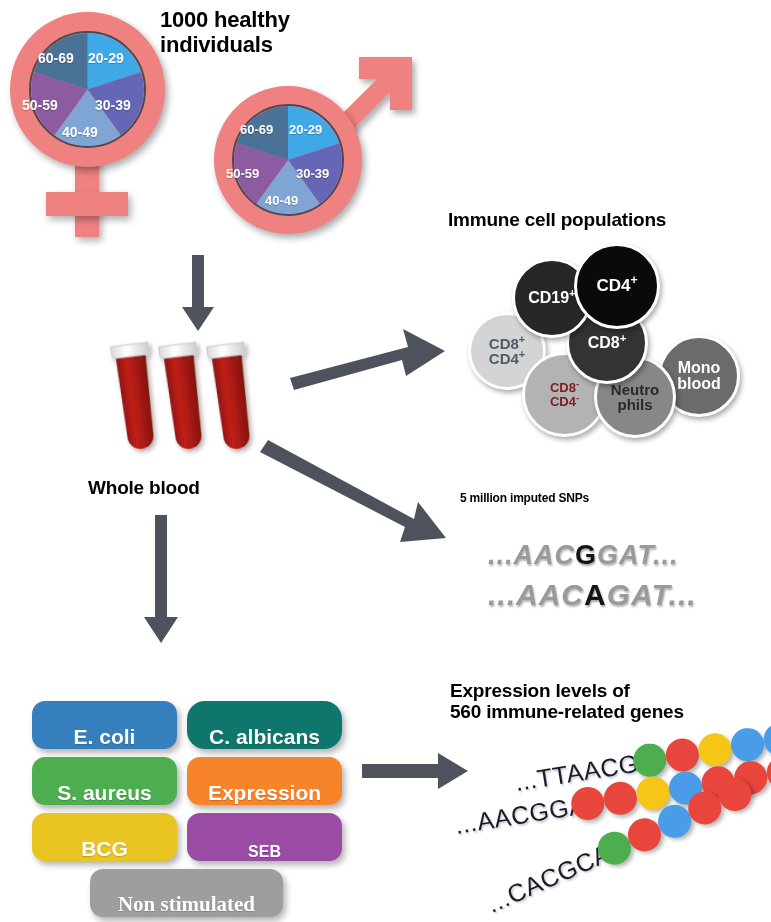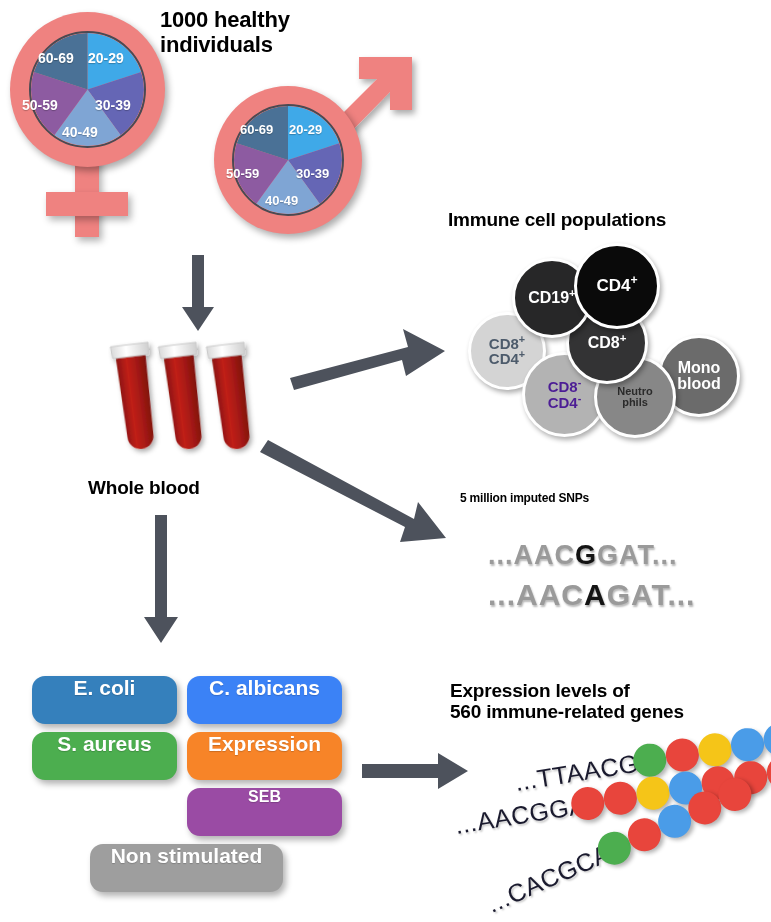--- a/index.html
+++ b/index.html
@@ -82,34 +82,35 @@
   .cell sup { font-size: 0.72em; vertical-align: super; line-height: 0; }
 
   
   .snp-row {
     position: absolute;
     font-family: "Liberation Sans", "DejaVu Sans", sans-serif;
     font-weight: bold;
     letter-spacing: 1px;
     white-space: nowrap;
   }
-  .snp-mid  { color: #9a9a9a; text-shadow: 1px 2px 2px rgba(0,0,0,0.28); }
+  .snp-mid  { color: #9a9a9a; text-shadow: 1px 2px 2px rgba(0,0,0,0.28); font-style: italic; }
   .snp-dark { color: #141414; text-shadow: 1px 2px 2px rgba(0,0,0,0.35); }
 
   
   .pill {
     position: absolute;
     border-radius: 13px;
     display: flex;
-    align-items: flex-start;
+    align-items: flex-end;
     justify-content: center;
     color: #ffffff;
     font-weight: bold;
     box-shadow: 3px 4px 6px rgba(0,0,0,0.30);
     text-shadow: 0 1px 1px rgba(0,0,0,0.18);
+    margin-top: 25px;
   }
 
   
   .strand { position: absolute; transform-origin: left center; }
   .strand-text {
     position: absolute;
     white-space: nowrap;
     font-weight: normal;
     color: #1a1a2e;
     letter-spacing: 0.5px;
@@ -246,35 +247,35 @@
 
   <div class="abs" style="left:460px; top:240px; width:300px; height:180px;">
 
     <div class="cell" style="left: 8px; top: 72px; width: 78px; height: 78px; font-size: 15px; z-index: 1; background: rgb(212, 212, 212); color: rgb(77, 91, 107);">
       <span>
         <span>CD8</span><sup>+</sup><br>
         <span>CD4</span><sup>+</sup>
       </span>
     </div>
 
-    <div class="cell" style="left: 62px; top: 112px; width: 85px; height: 85px; font-size: 15px; z-index: 2; background: rgb(179, 179, 179); color: #4c1d95;">
+    <div class="cell" style="left: 62px; top: 112px; width: 85px; height: 85px; font-size: 13px; z-index: 2; background: rgb(179, 179, 179); color: #7f1d1d;">
       <span>
         <span>CD8</span><sup>-</sup><br>
         <span>CD4</span><sup>-</sup>
       </span>
     </div>
 
     <div class="cell" style="left: 198px; top: 95px; width: 82px; height: 82px; font-size: 16px; z-index: 3; background: rgb(107, 107, 107); color: rgb(255, 255, 255);">
       <span>
         <span>Mono</span><br>
         <span>blood</span>
       </span>
     </div>
 
-    <div class="cell" style="left: 134px; top: 116px; width: 82px; height: 82px; font-size: 11px; z-index: 4; background: rgb(135, 135, 135); color: rgb(42, 42, 42);">
+    <div class="cell" style="left: 134px; top: 116px; width: 82px; height: 82px; font-size: 15px; z-index: 4; background: rgb(135, 135, 135); color: rgb(42, 42, 42);">
       <span>
         <span>Neutro</span><br>
         <span>phils</span>
       </span>
     </div>
 
 
     <div class="cell" style="left: 106px; top: 62px; width: 82px; height: 82px; font-size: 16px; z-index: 6; background: rgb(51, 51, 52); color: rgb(255, 255, 255);">
       <span>
         <span>CD8</span><sup>+</sup>
@@ -301,33 +302,36 @@
   </div>
 
   <div class="snp-row" style="left:488px; top:578px; font-size:30px;">
     <span class="snp-mid">...AAC</span><span class="snp-dark">A</span><span class="snp-mid">GAT...</span>
   </div>
 
   <div class="abs" style="left:32px; top:676px; width:310px; height:220px;">
     <div class="pill" style="left:0px;   top:0px;  width:145px; height:48px; font-size:21px; background:#3580bc;">
       <span>E. coli</span>
     </div>
-    <div class="pill" style="left:155px; top:0px;  width:155px; height:48px; font-size:21px; background:#3b82f6;">
+    <div class="pill" style="left:155px; top:0px;  width:155px; height:48px; font-size:21px; background:#0f766e;border-radius:18px;">
       <span>C. albicans</span>
     </div>
     <div class="pill" style="left:0px;   top:56px; width:145px; height:48px; font-size:21px; background:#4cae4f;">
       <span>S. aureus</span>
     </div>
     <div class="pill" style="left:155px; top:56px; width:155px; height:48px; font-size:21px; background:#f78428;">
       <span>Expression</span>
     </div>
+    <div class="pill" style="left:0px;   top:112px; width:145px; height:48px; font-size:21px; background:#e8c520;">
+      <span>BCG</span>
+    </div>
     <div class="pill" style="left:155px; top:112px; width:155px; height:48px; font-size:16px; background:#9a4ba4;">
       <span>SEB</span>
     </div>
-    <div class="pill" style="left:58px;  top:168px; width:193px; height:48px; font-size:21px; background:#9e9e9e;">
+    <div class="pill" style="left:58px;  top:168px; width:193px; height:48px; font-size:21px; background:#9e9e9e;font-family:Liberation Serif, serif;">
       <span>Non stimulated</span>
     </div>
   </div>
 
   <svg class="arrow-svg" style="left:362px; top:752px;" width="110" height="40" viewBox="0 0 110 40">
     <path d="M 0 12 L 76 12 L 76 1 L 106 19 L 76 37 L 76 26 L 0 26 Z" fill="#4d525c"></path>
   </svg>
 
   <div class="heading" style="left:450px; top:680px; width:320px; font-size:19px;">Expression levels of
 560 immune-related genes</div>

